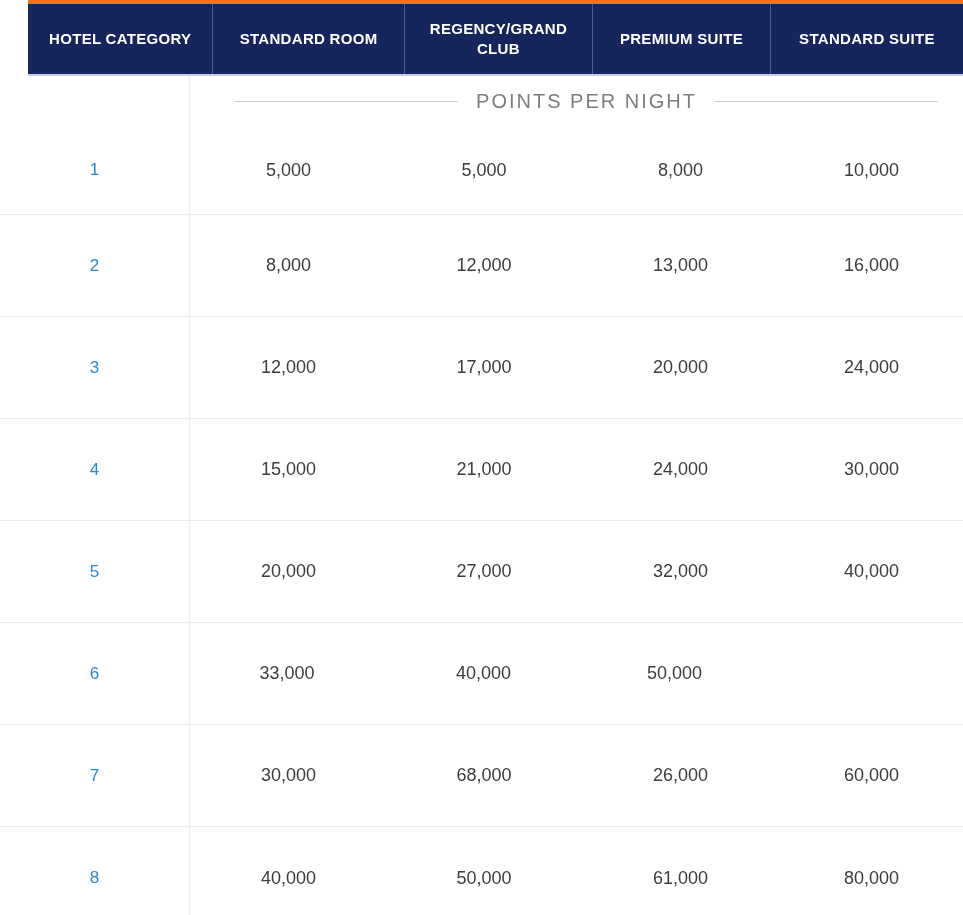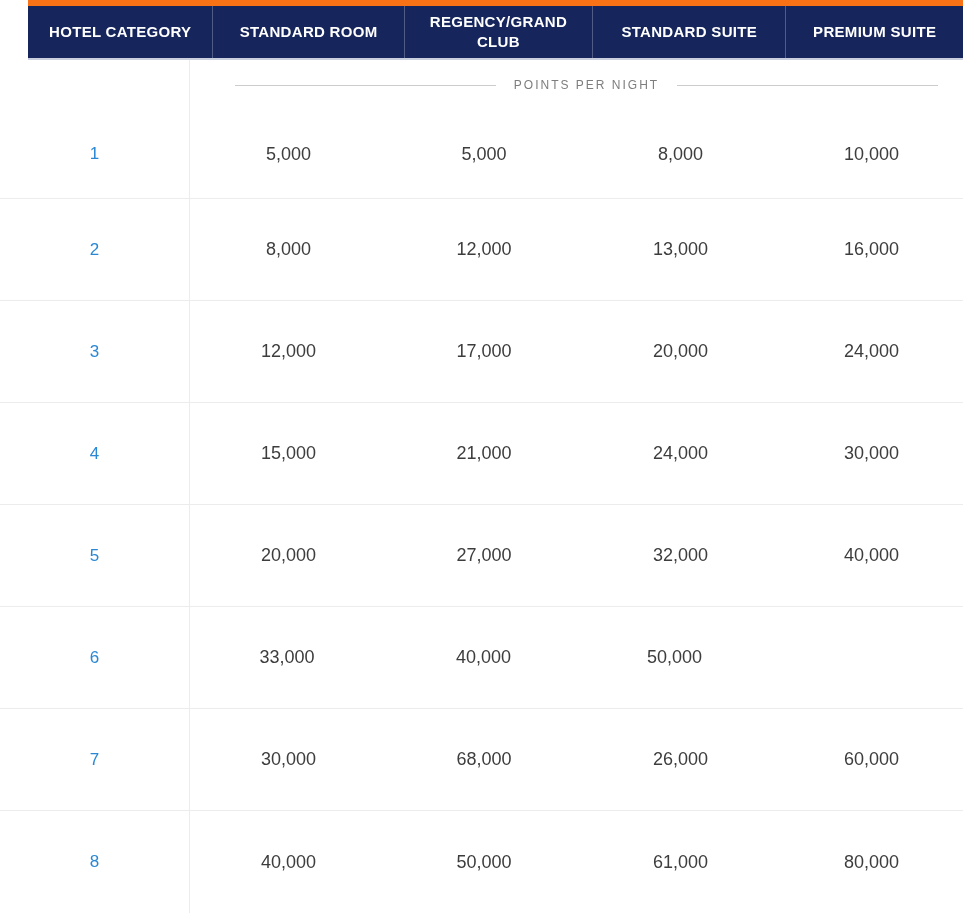--- a/index.html
+++ b/index.html
@@ -20,23 +20,23 @@
   .award-chart {
     width: 963px;
     height: 915px;
     overflow: hidden;
     background: #ffffff;
   }
 
   
   .chart-header {
     display: flex;
-    height: 60px;
+    height: 76px;
     background: var(--header-bg);
-    border-top: 6px solid #f97316;
+    border-top: 4px solid #f97316;
     border-bottom: 2px solid var(--header-underline);
     margin-left: 28px;
   }
   .hcell {
     display: flex;
     align-items: center;
     justify-content: center;
     text-align: center;
     color: var(--header-text);
     font-size: 15px;
@@ -83,21 +83,21 @@
     height: 50px;
     display: flex;
     align-items: center;
     padding-left: 45px;
     padding-right: 25px;
   }
   .ppn .rule { flex: 1; height: 1px; background: var(--rule-line); }
   .ppn-label {
     padding: 0 18px;
     color: var(--muted-label);
-    font-size: 12px;
+    font-size: 20px;
     letter-spacing: 2px;
     white-space: nowrap;
   }
 
   .vals { flex: 1; display: flex; align-items: center; }
 
   .vcell {
     display: flex;
     align-items: center;
     justify-content: center;
@@ -114,25 +114,25 @@
   <div class="chart-header">
     <div class="hcell w1">
         <span>HOTEL CATEGORY</span>
       </div>
     <div class="hcell w2">
         <span>STANDARD ROOM</span>
       </div>
     <div class="hcell w3">
         <span>REGENCY/GRAND CLUB</span>
       </div>
+    <div class="hcell w5">
+        <span>PREMIUM SUITE</span>
+      </div>
     <div class="hcell w4">
         <span>STANDARD SUITE</span>
-      </div>
-    <div class="hcell w5">
-        <span>PREMIUM SUITE</span>
       </div>
   </div>
 
   <div class="row row-first">
     <div class="cat-cell">
       <a class="cat-link">1</a>
     </div>
     <div class="row-right">
       <div class="ppn">
         <span class="rule"></span>

